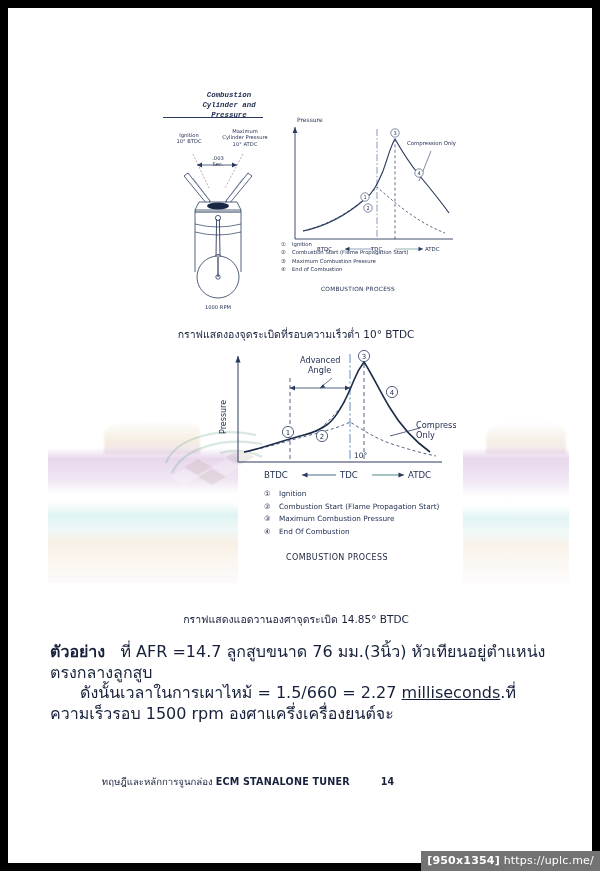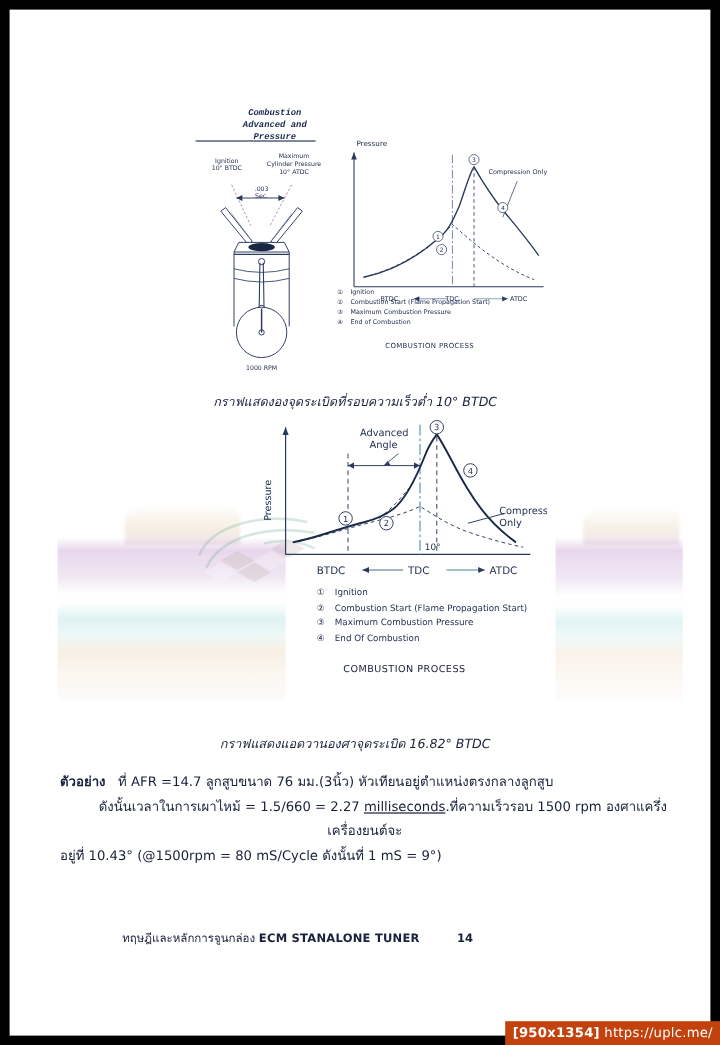--- a/index.html
+++ b/index.html
@@ -111,21 +111,21 @@
   .legend1 .num {
     width: 11px; flex: 0 0 11px; text-align: left;
   }
   .legend1 .cap { position: absolute; left: 40px; top: 46px; font-size: 5.8px; color: #1d2a4d; letter-spacing: 0.3px; }
 
   
   .caption {
     position: absolute;
     width: 576px; text-align: center;
     font-family: "DejaVu Sans", "Liberation Sans", sans-serif;
-    font-size: 10.5px; color: #18213c; font-style: italic;
+    font-size: 10.5px; color: #18213c;
   }
   .caption1 { left: 0; top: 318px; }
   .caption2 { left: 0; top: 603px; }
 
   
   .fig2 { position: absolute; left: 196px; top: 340px; width: 252px; height: 232px; }
   .chart2 { position: absolute; left: 0; top: 0; width: 252px; height: 140px; }
   .legend2 { position: absolute; left: 60px; top: 140px; width: 200px; }
   .legend2 .row {
     display: flex; align-items: flex-start;
@@ -134,41 +134,41 @@
   .legend2 .num { width: 15px; flex: 0 0 15px; }
   .legend2 .cap {
     position: absolute; left: 22px; top: 65px;
     font-size: 8px; color: #18213c; letter-spacing: 0.4px;
   }
 
   
   .body {
     position: absolute; left: 42px; top: 634px; width: 508px;
     font-family: "DejaVu Sans", "Liberation Sans", sans-serif;
-    font-size: 11px; line-height: 20.6px; color: #16203a;
+    font-size: 16px; line-height: 20.6px; color: #16203a;
   }
   .body p { margin: 0; }
-  .body .indent { text-indent: 30px; text-align: center; }
+  .body .indent { text-indent: 30px; }
   .b { font-weight: bold; }
   .u { text-decoration: underline; }
 
   
   .footer {
     position: absolute; left: 0; top: 766px; width: 480px;
     text-align: center;
     font-size: 9.6px; color: #18213c;
   }
   .footer .t { display: inline-block; }
   .footer .eng { font-weight: bold; letter-spacing: 0.2px; }
   .footer .pg { display: inline-block; margin-left: 28px; font-weight: bold; }
 
   
   .wm {
     position: absolute; right: 0px; bottom: 0px;
-    background: #c2410c; color: #fff;
+    background: #737373; color: #fff;
     font-family: "DejaVu Sans", "Liberation Sans", sans-serif;
     font-size: 11px; padding: 3px 6px 4px 6px;
     letter-spacing: 0.2px;
   }
   .wm .dim { font-weight: bold; }
 </style>
 </head>
 <body>
 
 <div class="page">
@@ -190,21 +190,21 @@
       <path d="M40 54 l14 -8 l14 8 l-14 8 z" fill="#b9a9a0"></path>
       <path d="M12 54 l14 -8 l14 8 l-14 8 z" fill="#ffffff"></path>
       <path d="M68 34 l14 -8 l14 8 l-14 8 z" fill="#b9a9a0"></path>
     </g>
   </svg>
 
   <div class="fig1">
 
     <div class="fig1-title">
       <div>Combustion</div>
-      <div>Advanced and</div>
+      <div>Cylinder and</div>
       <div>Pressure</div>
     </div>
     <div class="fig1-rule"></div>
 
     <svg class="piston" viewBox="0 0 110 180">
       <g stroke="#2a3a5e" fill="none" stroke-width="0.8">
 
         <path d="M30 22 L46 56" stroke="#b08fae" stroke-dasharray="2,1.6"></path>
         <path d="M80 22 L62 56" stroke="#b08fae" stroke-dasharray="2,1.6"></path>
 
@@ -400,31 +400,30 @@
         <span>Maximum Combustion Pressure</span>
       </div>
       <div class="row">
         <span class="num">④</span>
         <span>End Of Combustion</span>
       </div>
       <div class="cap">COMBUSTION PROCESS</div>
     </div>
   </div>
 
-  <div class="caption caption2">กราฟแสดงแอดวานองศาจุดระเบิด 16.82° BTDC</div>
+  <div class="caption caption2">กราฟแสดงแอดวานองศาจุดระเบิด 14.85° BTDC</div>
 
   <div class="body">
     <p>
       <span class="b">ตัวอย่าง</span>
       &nbsp;&nbsp;<span>ที่ AFR =14.7 ลูกสูบขนาด 76 มม.(3นิ้ว) หัวเทียนอยู่ตำแหน่งตรงกลางลูกสูบ</span>
     </p>
     <p class="indent">
       <span>ดังนั้นเวลาในการเผาไหม้ = 1.5/660 = 2.27 </span><span class="u">milliseconds</span><span>.ที่ความเร็วรอบ 1500 rpm องศาแครึ่งเครื่องยนต์จะ</span>
     </p>
-    <p>อยู่ที่ 10.43° (@1500rpm = 80 mS/Cycle ดังนั้นที่ 1 mS = 9°)</p>
   </div>
 
   <div class="footer">
     <span class="t">ทฤษฎีและหลักการจูนกล่อง</span>
     <span class="eng">ECM STANALONE TUNER</span>
     <span class="pg">14</span>
   </div>
 
 </div>
 

